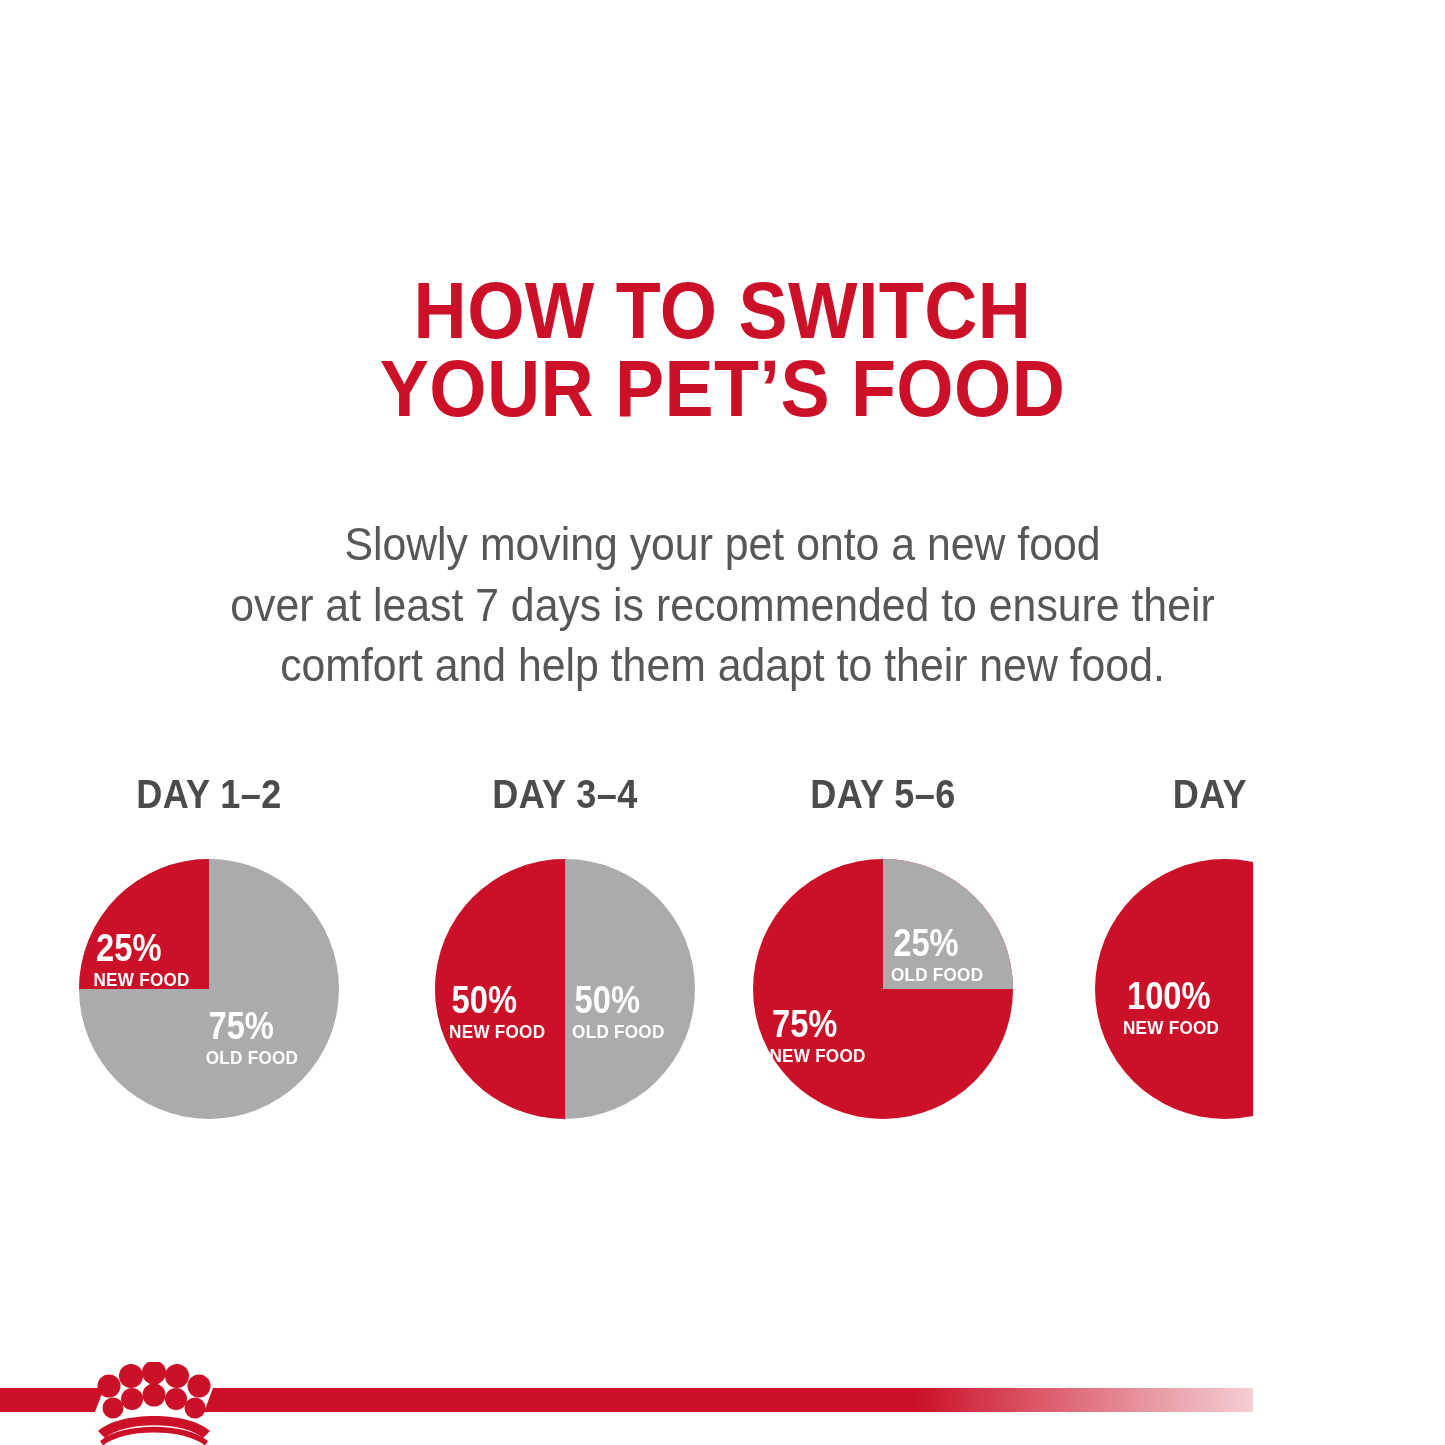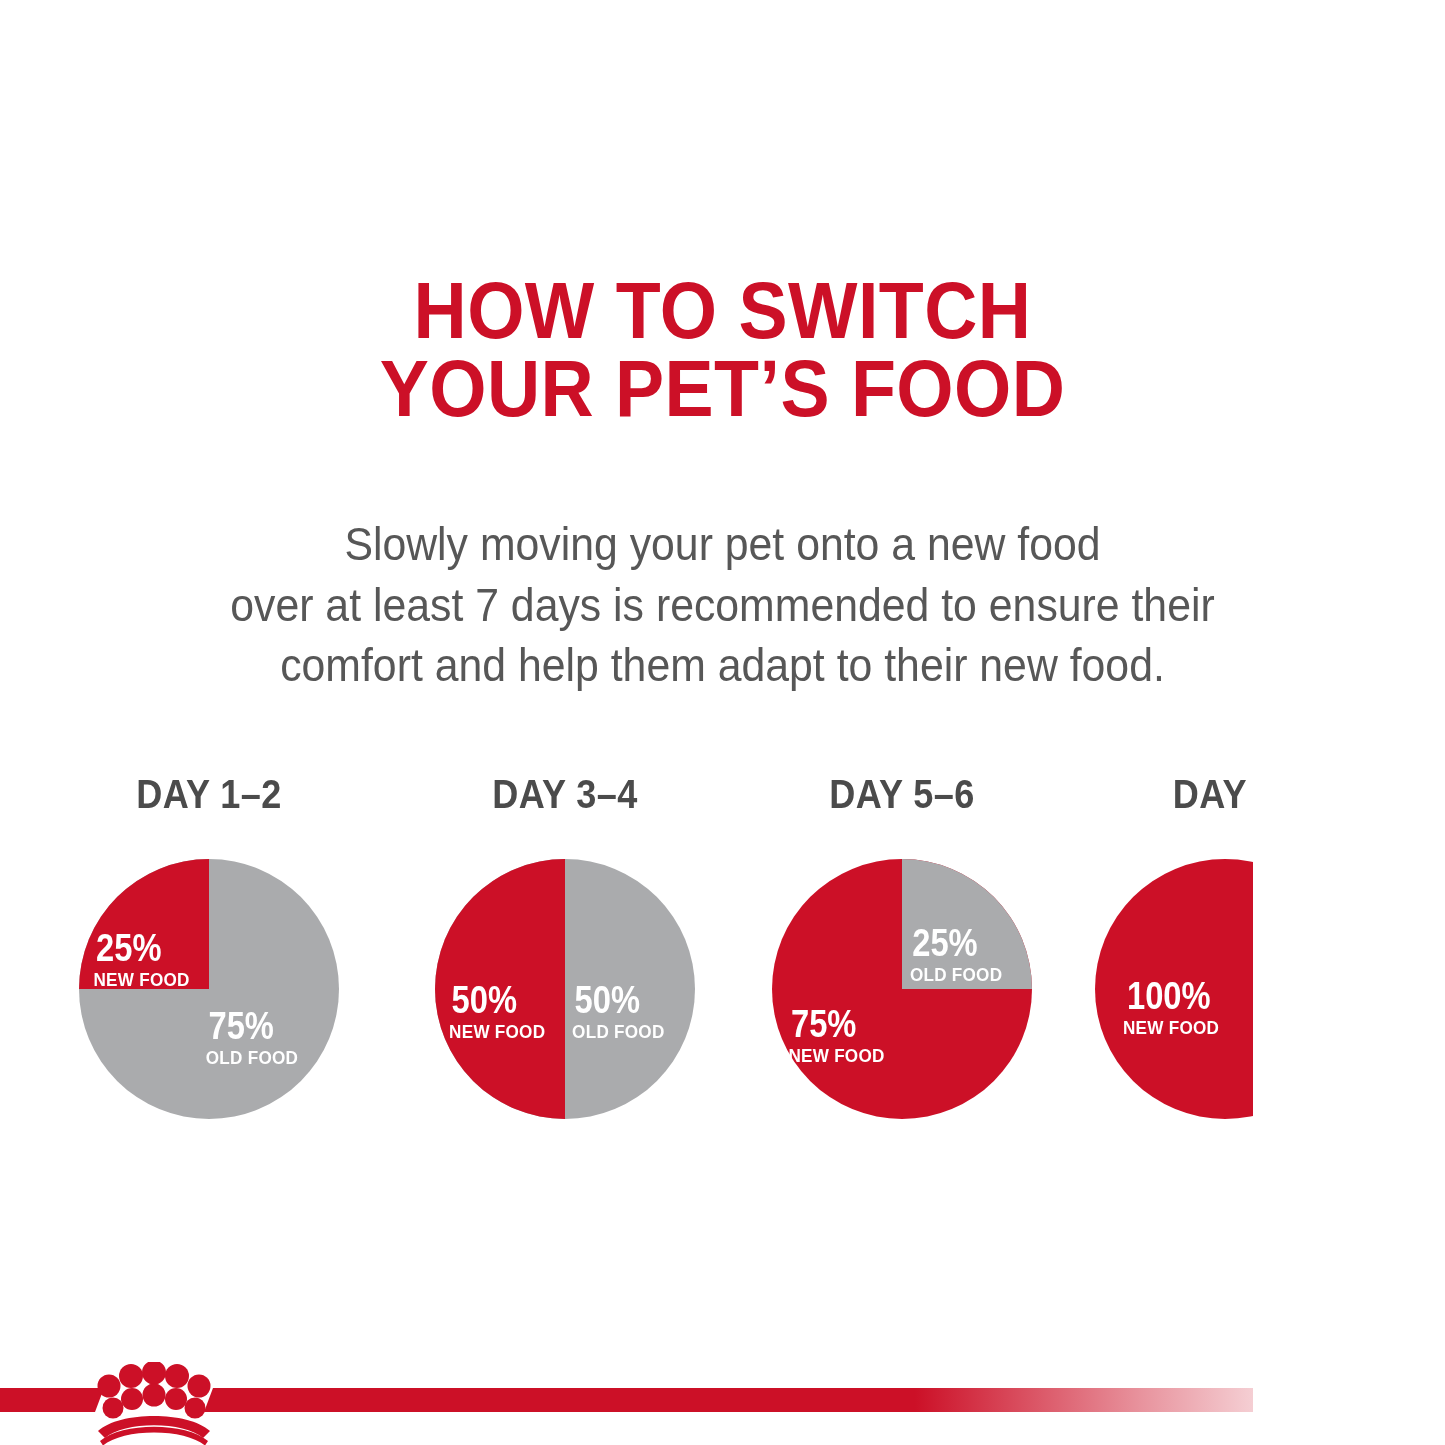--- a/index.html
+++ b/index.html
@@ -72,21 +72,21 @@
     height: 380px;
   }
   .step {
     position: absolute;
     top: 0;
     width: 270px;
     height: 380px;
   }
   .step-1 { left: 74px; }
   .step-2 { left: 430px; text-decoration: underline; }
-  .step-3 { left: 767px; }
+  .step-3 { left: 748px; }
   .step-4 { left: 1090px; }
 
   .step-title {
     position: absolute;
     top: 0;
     left: 0;
     width: 270px;
     text-align: center;
     color: #4b4b4b;
     font-family: "Liberation Sans Narrow", "Liberation Sans", sans-serif;

